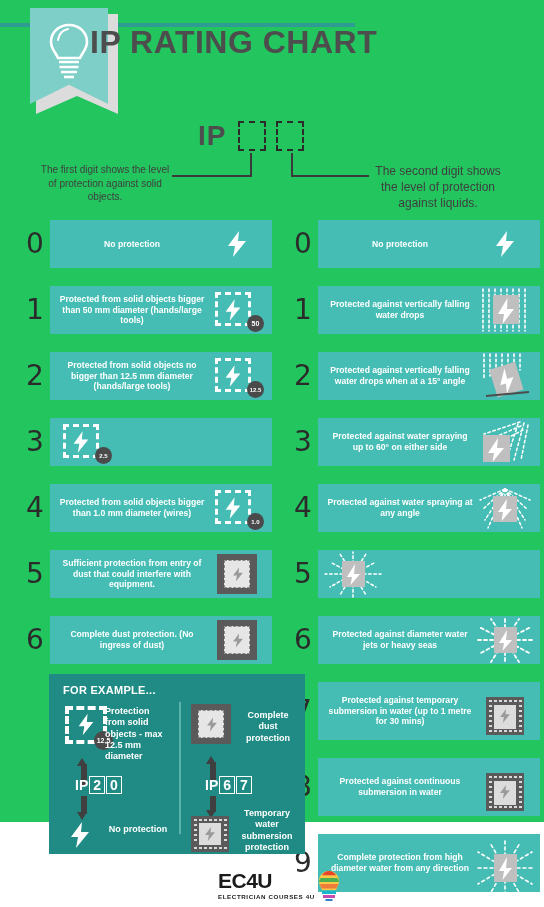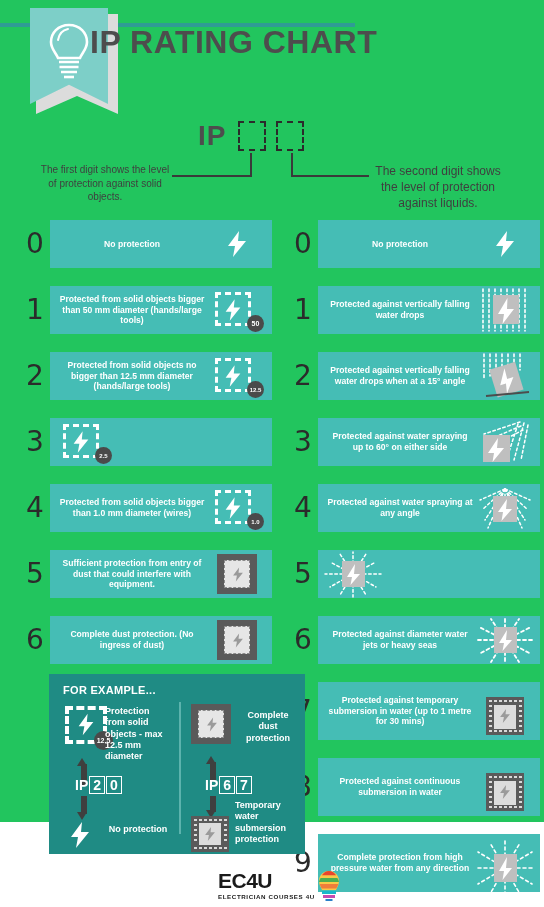--- a/index.html
+++ b/index.html
@@ -456,21 +456,21 @@
               </g>
             </svg>
           </div>
         </div>
       </div>
     </div>
 
     <div class="row">
       <div class="digit">9</div>
       <div class="card tall">
-        <div class="card-text">Complete protection from high pressure water from any direction</div>
+        <div class="card-text">Complete protection from high diameter water from any direction</div>
         <div class="card-icon">
           <svg width="62" height="58" viewBox="0 0 62 58">
             <g stroke="#ffffff" stroke-width="1.6" stroke-dasharray="3 3" stroke-linecap="round">
               <line x1="31" y1="29" x2="31" y2="2"></line>
                 <line x1="31" y1="29" x2="46" y2="4"></line>
               <line x1="31" y1="29" x2="58" y2="13"></line>
                 <line x1="31" y1="29" x2="61" y2="29"></line>
               <line x1="31" y1="29" x2="58" y2="45"></line>
                 <line x1="31" y1="29" x2="46" y2="55"></line>
               <line x1="31" y1="29" x2="31" y2="57"></line>
@@ -573,21 +573,21 @@
           <rect x="3" y="31" width="3" height="2"></rect>
             <rect x="8" y="31" width="3" height="2"></rect>
           <rect x="13" y="31" width="3" height="2"></rect>
             <rect x="18" y="31" width="3" height="2"></rect>
           <rect x="23" y="31" width="3" height="2"></rect>
             <rect x="28" y="31" width="3" height="2"></rect>
           <rect x="33" y="31" width="3" height="2"></rect>
         </g>
       </svg>
     </div>
-    <div class="ex-txt" style="left:186px;top:126px;width:64px;text-align:left;">Temporary water submersion protection</div>
+    <div class="ex-txt" style="left:186px;top:134px;width:64px;text-align:center;">Temporary water submersion protection</div>
   </div>
 
   <div class="footer">
     <div class="logo">
       <div class="logo-main">EC4U</div>
       <div class="logo-sub">ELECTRICIAN COURSES 4U</div>
       <svg class="logo-bulb" viewBox="0 0 22 30">
         <path d="M11 0 C5 0 1 4.5 1 10 C1 14 3 16.5 4 19 L18 19 C19 16.5 21 14 21 10 C21 4.5 17 0 11 0 Z" fill="#f7c948"></path>
         <path d="M1.6 13 L20.4 13 C20 14.5 19 16 18.3 17.5 L3.7 17.5 C3 16 2 14.5 1.6 13 Z" fill="#ef7d3a"></path>
         <path d="M2.6 7 L19.4 7 C20.3 8.4 20.8 9.6 21 11 L1 11 C1.2 9.6 1.7 8.4 2.6 7 Z" fill="#4caf50"></path>

